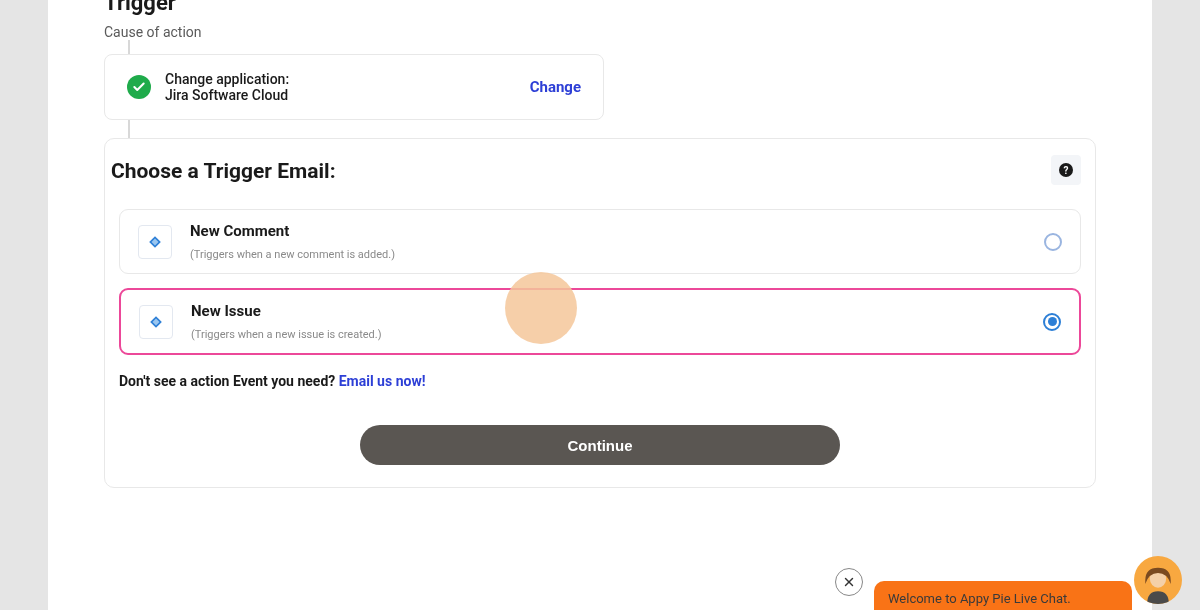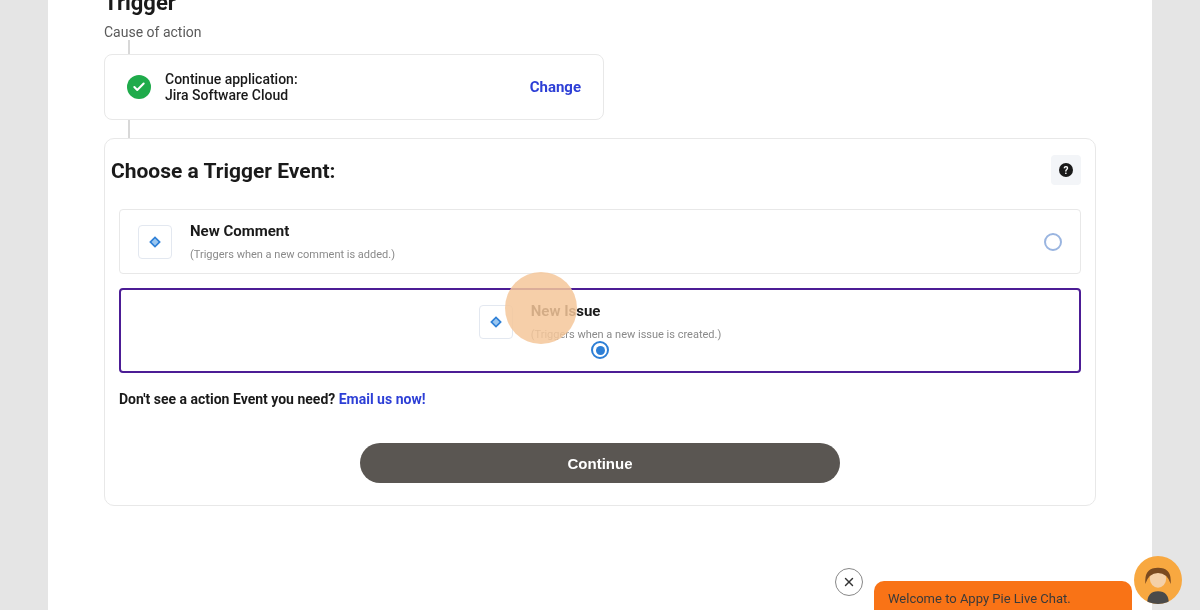--- a/index.html
+++ b/index.html
@@ -127,31 +127,30 @@
       justify-content: center;
     }
     .options-wrap {
       padding: 22px 14px 0 14px;
       display: flex;
       flex-direction: column;
       gap: 14px;
     }
     .option-row {
       border: 1px solid #e8e8e8;
-      border-radius: 4px;
+      border-radius: 9px;
       padding: 12px 18px;
       display: flex;
       align-items: center;
       justify-content: space-between;
       cursor: pointer;
       position: relative;
     }
     .option-row.selected {
-      border: 2px solid #4c1d95;
-      flex-direction: column;
+      border: 2px solid #ec4899;
     }
     .option-left {
       display: flex;
       align-items: center;
       gap: 18px;
     }
     .jira-icon {
       width: 34px;
       height: 34px;
       border: 1px solid #e3e8f0;
@@ -281,31 +280,31 @@
   <div class="connector-line"></div>
 
   <div class="app-card">
     <div class="app-card-left">
       <div class="check-circle">
         <svg width="14" height="14" viewBox="0 0 24 24" fill="none" stroke="white" stroke-width="3.5" stroke-linecap="round" stroke-linejoin="round">
             <polyline points="20 6 9 17 4 12"></polyline>
           </svg>
       </div>
       <div>
-        <div class="app-info-label">Continue application:</div>
+        <div class="app-info-label">Change application:</div>
         <div class="app-info-name">Jira Software Cloud</div>
       </div>
     </div>
     <div class="change-link">Change</div>
   </div>
 
   <div class="connector-line2"></div>
 
   <div class="choose-card">
-    <div class="choose-title">Choose a Trigger Event:</div>
+    <div class="choose-title">Choose a Trigger Email:</div>
     <div class="help-btn">
       <div class="help-btn-inner">?</div>
     </div>
 
     <div class="options-wrap">
       <div class="option-row">
         <div class="option-left">
           <div class="jira-icon">
             <svg width="14" height="14" viewBox="0 0 24 24">
                 <path fill="#2d7fd6" d="M12 2 L22 12 L12 22 L2 12 Z"></path>

